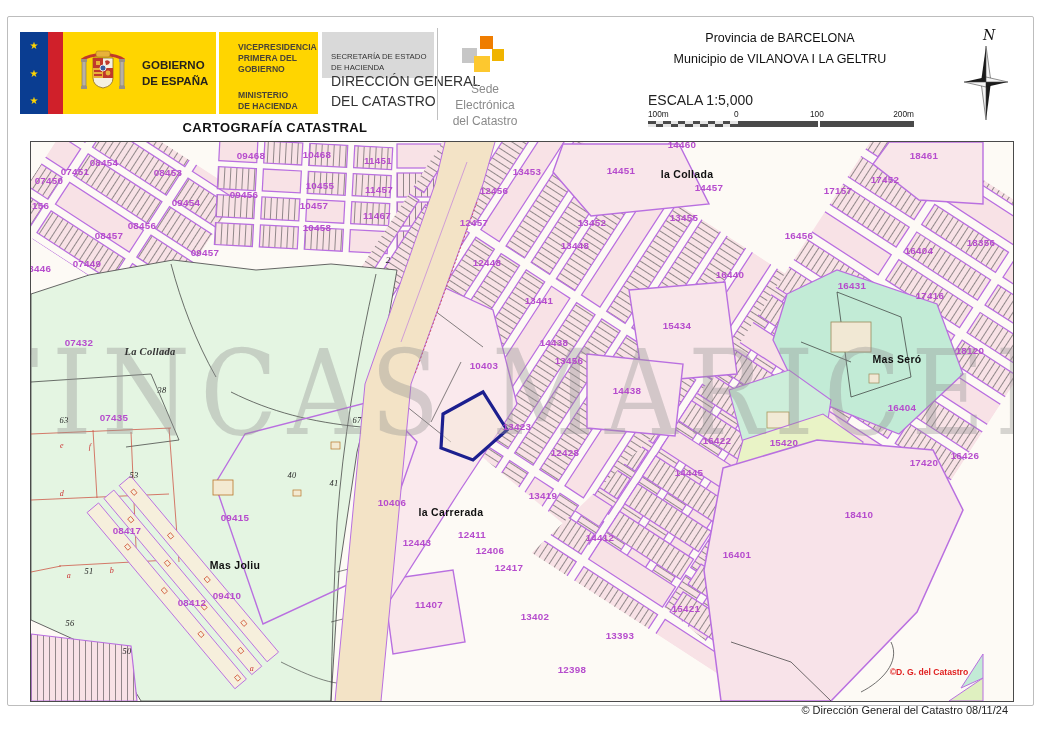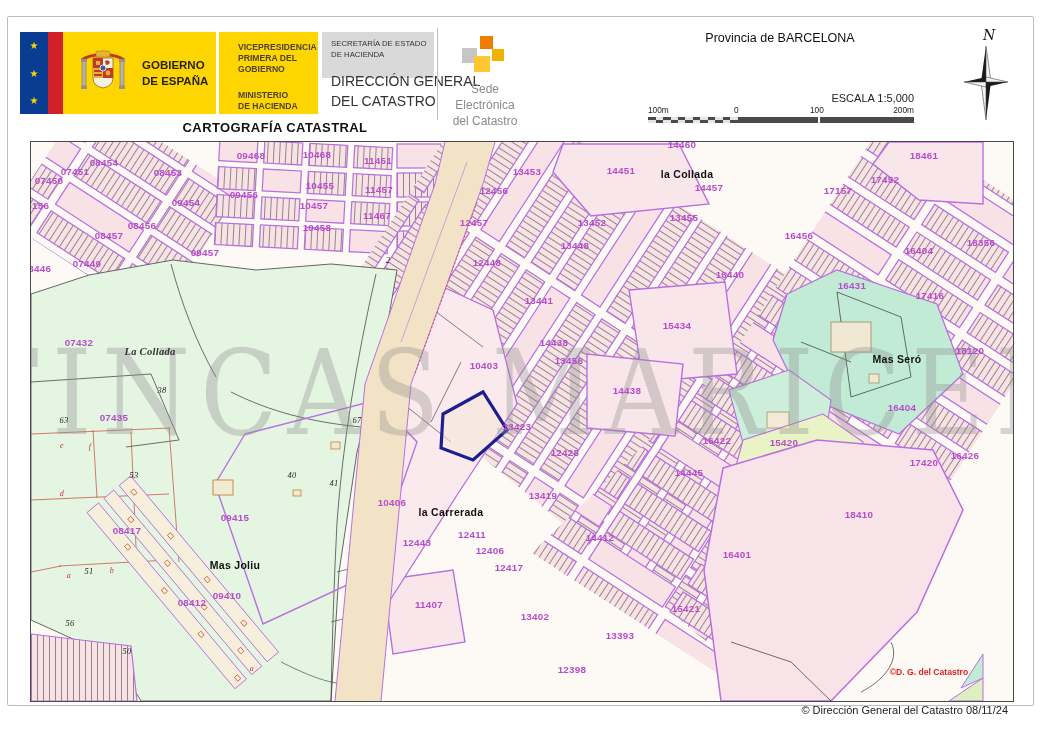--- a/index.html
+++ b/index.html
@@ -12,37 +12,37 @@
   .strip-blue{width:28px;height:82px;background:#0a3d91;display:flex;flex-direction:column;
        justify-content:space-between;align-items:center;color:#ffd500;font-size:10px;padding:8px 0;box-sizing:border-box}
   .strip-red{width:15px;height:82px;background:#d0202a}
   .coat{position:absolute;left:58px;top:15px}
   .gov-text{position:absolute;left:122px;top:26px;font-weight:700;color:#26231c;font-size:11.5px;line-height:1.35}
   .gov-divider{position:absolute;left:196px;top:0;width:3px;height:82px;background:#ffffff}
   .min-text{position:absolute;left:218px;top:10px;font-size:8.6px;color:#4a4436;font-weight:700;line-height:1.3;width:95px}
   .min-grp2{margin-top:14px}
   
   .secretaria{position:absolute;left:322px;top:32px;width:112px;height:46px;background:#d9d9d9;
-       padding:7px 0 0 9px;box-sizing:border-box;font-size:7.8px;color:#333;line-height:1.4}
+       padding:20px 0 0 9px;box-sizing:border-box;font-size:7.8px;color:#333;line-height:1.4}
   .direccion{position:absolute;left:331px;top:72px;font-size:14px;color:#333;line-height:1.4}
   .header-vline{position:absolute;left:437px;top:28px;width:1px;height:92px;background:#c0c0c0}
   
   .sede{position:absolute;left:442px;top:36px;width:86px;text-align:center}
   .sede-sq{position:relative;width:50px;height:42px;margin:0 auto}
   .sq{position:absolute}
   .sq-gray{left:2px;top:12px;width:15px;height:15px;background:#c6c6c6}
   .sq-orange{left:20px;top:0;width:13px;height:13px;background:#ef7d00}
   .sq-yellow{left:14px;top:20px;width:16px;height:16px;background:#fdc82f}
   .sq-yellow2{left:32px;top:13px;width:12px;height:12px;background:#f0b400}
   .sede-text{font-size:12px;color:#8a8a8a;line-height:1.35;margin-top:3px}
   
   .province{position:absolute;left:628px;top:28px;width:304px;text-align:center;
        font-weight:400;font-size:12.5px;line-height:1.65;color:#111}
   .scale{position:absolute;left:648px;top:92px;width:266px}
-  .scale-title{text-align:right;font-size:11px;color:#222;margin-bottom:1px}
+  .scale-title{text-align:left;font-size:14px;color:#222;margin-bottom:1px}
   .scale-labels{position:relative;height:11px;font-size:8.3px;color:#222}
   .scale-labels span{position:absolute;top:0}
   .st0{left:0}.st1{left:86px}.st2{left:162px}.st3{right:0}
   .scale-bar{display:flex;height:6px;margin-top:1px}
   .checker{width:90px;position:relative}
   .checker::before,.checker::after{content:"";position:absolute;left:0;width:100%;height:3px}
   .checker::before{top:0;background:repeating-linear-gradient(90deg,#4a4a4a 0 7.5px,#e4e4e4 7.5px 15px)}
   .checker::after{top:3px;background:repeating-linear-gradient(90deg,#e4e4e4 0 7.5px,#4a4a4a 7.5px 15px)}
   .solid{flex:1;background:linear-gradient(90deg,#4a4a4a 0,#4a4a4a 80px,#ffffff 80px,#ffffff 82px,#4a4a4a 82px)}
   .north{position:absolute;left:958px;top:26px}
@@ -116,20 +116,21 @@
     <div class="sq sq-yellow2"></div>
   </div>
   <div class="sede-text">
     <div>Sede Electrónica</div>
     <div>del Catastro</div>
   </div>
 </div>
 
 <div class="province">
   <div>Provincia de BARCELONA</div>
+  <div>Municipio de VILANOVA I LA GELTRU</div>
 </div>
 
 <div class="scale">
   <div class="scale-title">ESCALA 1:5,000</div>
   <div class="scale-labels">
     <span class="st0">100m</span>
     <span class="st1">0</span>
     <span class="st2">100</span>
     <span class="st3">200m</span>
   </div>

